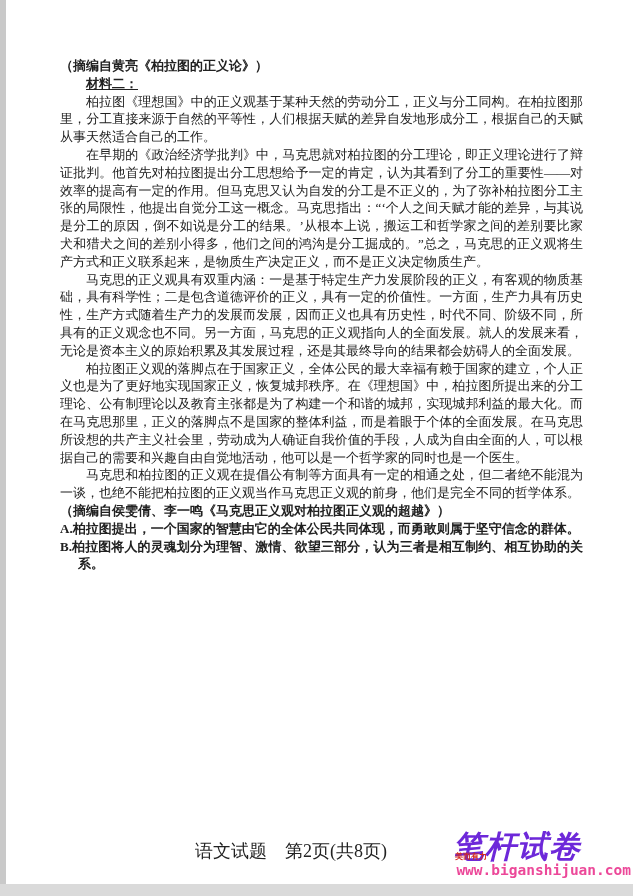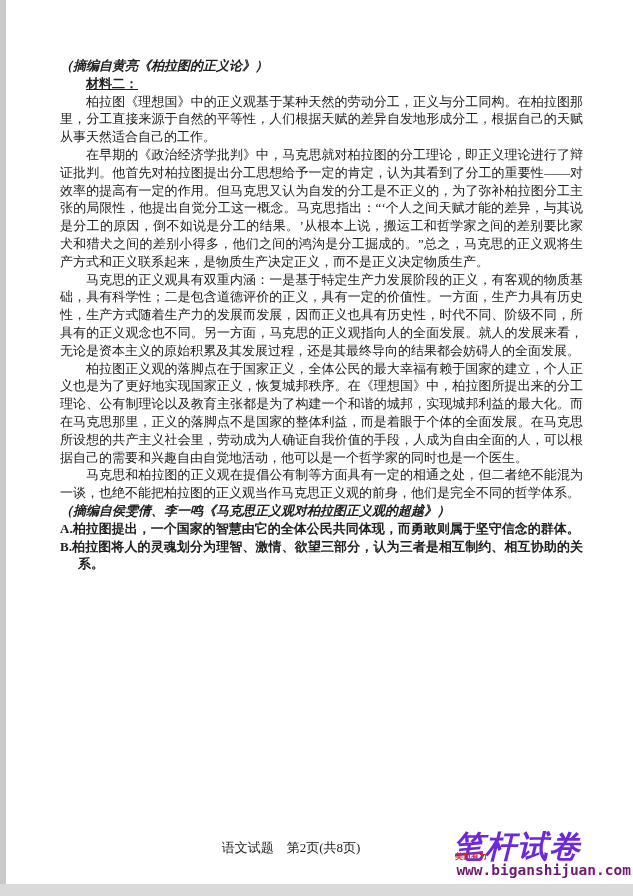--- a/index.html
+++ b/index.html
@@ -18,41 +18,41 @@
   }
   .content{
     position:absolute;left:60px;top:57px;width:523px;color:#212121;
   }
   .content p{
     margin:0;font-size:13px;line-height:17.8px;text-align:justify;
     text-justify:inter-character;
   }
   .indent{text-indent:2em;}
   .noindent{text-indent:0;}
-  .source{text-align:right;font-weight:bold;font-style:italic;}
+  .source{text-align:right;font-weight:bold;}
   .m-label{font-weight:bold;text-indent:2em;text-decoration:underline;}
   .q-stem{font-weight:bold;}
   .q-option{font-weight:bold;margin-left:15px;padding-left:18px;text-indent:-18px;}
   .footer{
     position:absolute;left:60px;top:839px;width:462px;
-    text-align:center;font-size:13px;color:#222;
+    text-align:center;font-size:18px;color:#222;
     font-family:"Liberation Serif","DejaVu Serif",serif;
   }
   .watermark{
     position:absolute;right:2px;bottom:18px;width:178px;
   }
   .wm-brand{
     font-family:"Liberation Sans","DejaVu Sans",sans-serif;
     font-weight:900;font-size:31px;line-height:30px;letter-spacing:1px;
     color:#6d28d9;text-align:left;padding-right:30px;white-space:nowrap;font-style:italic;
   }
   .wm-url{
     font-family:"DejaVu Sans Mono","Liberation Mono",monospace;
     font-weight:bold;font-size:14.5px;line-height:16px;
-    color:#701a75;text-align:right;white-space:nowrap;
+    color:#ec4899;text-align:right;white-space:nowrap;
   }
   .wm-tag{
     position:absolute;left:2px;top:20px;
     font-family:"Liberation Sans","DejaVu Sans",sans-serif;
     font-weight:bold;font-size:8px;line-height:9px;white-space:nowrap;
   }
 </style>
 </head>
 <body>
 

